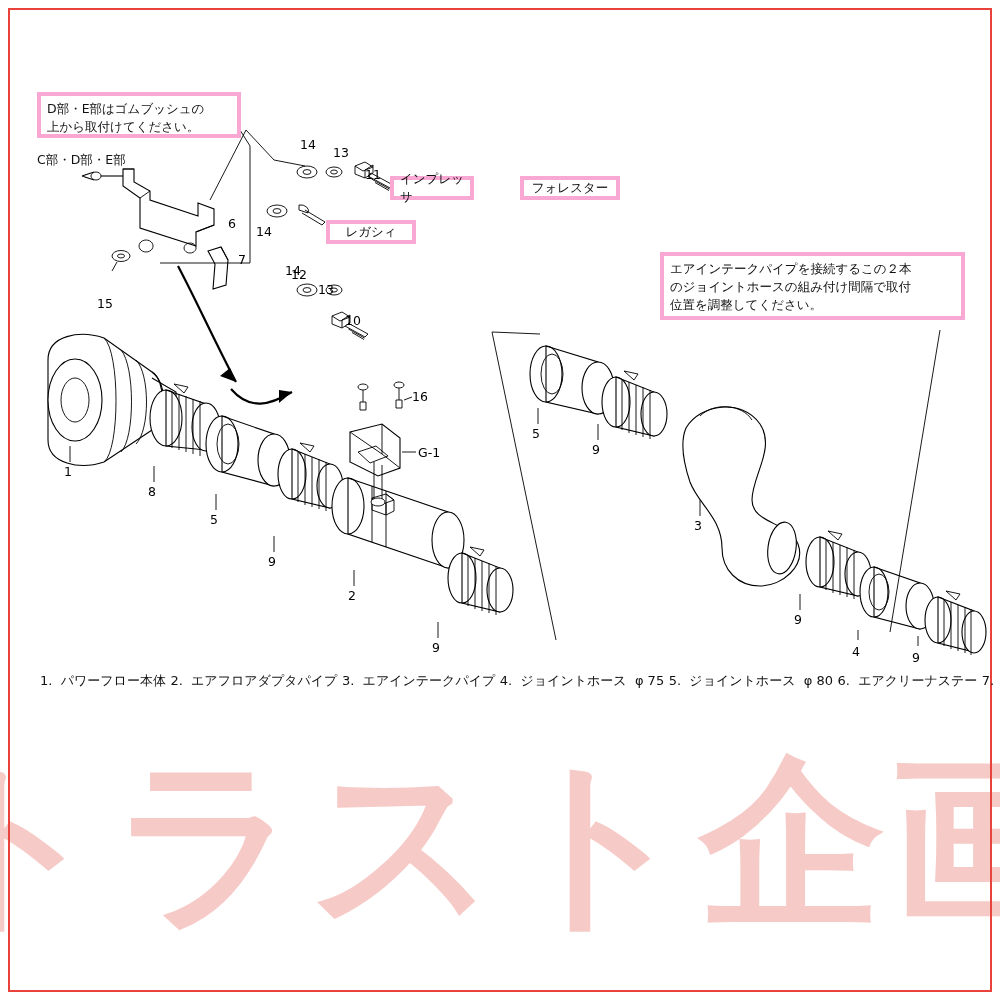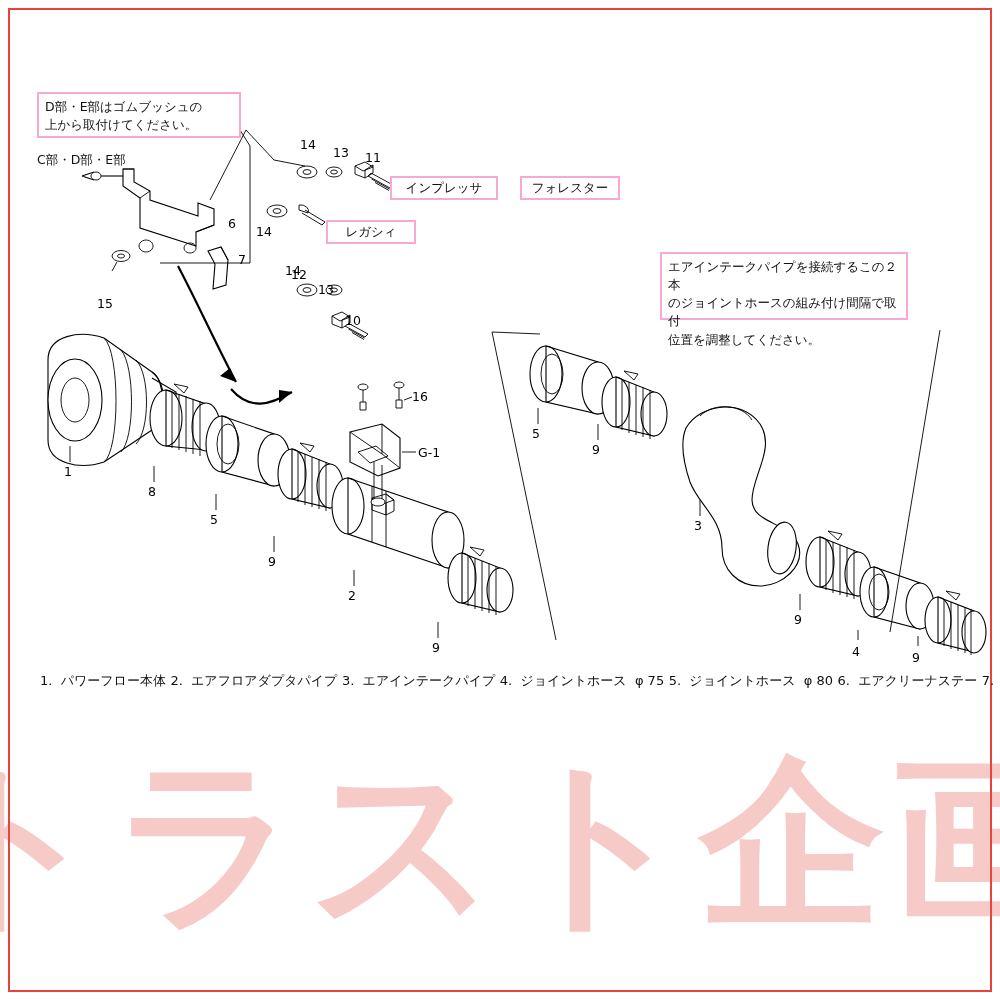--- a/index.html
+++ b/index.html
@@ -25,21 +25,21 @@
     font-family:"DejaVu Sans", sans-serif;
     font-size:185px;font-weight:bold;letter-spacing:6px;
     color:rgba(226,78,70,0.30);
     white-space:nowrap;
     pointer-events:none;
     user-select:none;
   }
 
   
   .box{
-    position:absolute;border:2px solid #f9a8d4;background:#fff;
+    position:absolute;border:4px solid #f9a8d4;background:#fff;
     font-size:12.5px;line-height:1.45;padding:4px 6px;box-sizing:border-box;
     font-family:"DejaVu Sans", sans-serif;
   }
   .label-plain{
     position:absolute;font-size:12.5px;font-family:"DejaVu Sans", sans-serif;
     background:transparent;
   }
   .num{
     position:absolute;font-size:12.5px;font-family:"DejaVu Sans", sans-serif;
     color:#000;
@@ -262,37 +262,37 @@
       <path class="ln-lead" d="M858 630 L 858 640"></path>
       <path class="ln-lead" d="M918 636 L 918 646"></path>
     </g>
   </svg>
 
   <div class="box" style="left:37px;top:92px;width:204px;height:46px;">
     <span style="white-space:pre-line;">D部・E部はゴムブッシュの
 上から取付けてください。</span>
   </div>
 
-  <div class="box" style="left:660px;top:252px;width:248px;height:68px;">
+  <div class="box" style="left:660px;top:252px;width:305px;height:68px;">
     <span style="white-space:pre-line;">エアインテークパイプを接続するこの２本
 のジョイントホースの組み付け間隔で取付
 位置を調整してください。</span>
   </div>
 
   <div class="label-plain" style="left:37px;top:152px;">C部・D部・E部</div>
 
-  <div class="box" style="left:390px;top:176px;width:108px;height:24px;display:flex;align-items:center;justify-content:center;">インプレッサ</div>
+  <div class="box" style="left:390px;top:176px;width:84px;height:24px;display:flex;align-items:center;justify-content:center;">インプレッサ</div>
 
   <div class="box" style="left:520px;top:176px;width:100px;height:24px;display:flex;align-items:center;justify-content:center;">フォレスター</div>
 
   <div class="box" style="left:326px;top:220px;width:90px;height:24px;display:flex;align-items:center;justify-content:center;">レガシィ</div>
 
   <div class="num" style="left:300px;top:137px;">14</div>
   <div class="num" style="left:333px;top:145px;">13</div>
-  <div class="num" style="left:365px;top:150px;">11</div>
+  <div class="num" style="left:365px;top:167px;">11</div>
   <div class="num" style="left:228px;top:216px;">6</div>
   <div class="num" style="left:256px;top:224px;">14</div>
   <div class="num" style="left:291px;top:223px;margin-top:44px;">12</div>
   <div class="num" style="left:97px;top:258px;margin-top:38px;">15</div>
   <div class="num" style="left:238px;top:252px;">7</div>
   <div class="num" style="left:285px;top:263px;">14</div>
   <div class="num" style="left:318px;top:282px;">13</div>
   <div class="num" style="left:345px;top:313px;">10</div>
   <div class="num" style="left:412px;top:389px;">16</div>
   <div class="num" style="left:418px;top:445px;text-align:center;">G-1</div>

